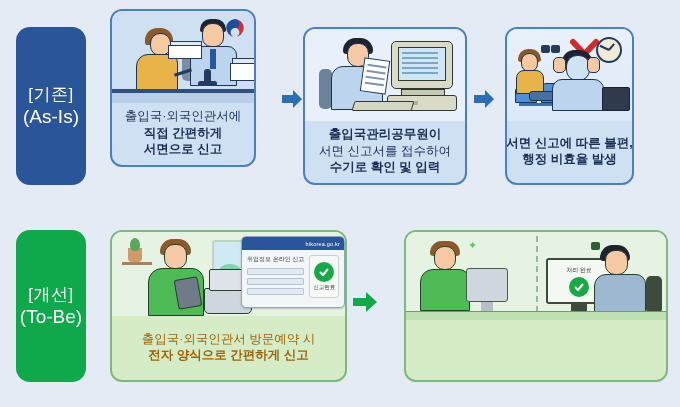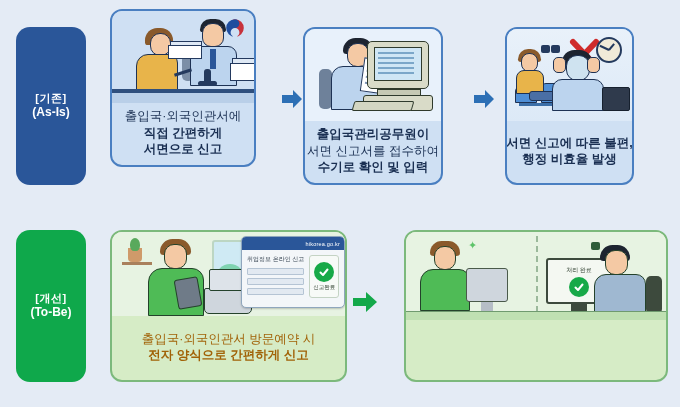--- a/index.html
+++ b/index.html
@@ -10,22 +10,22 @@
     overflow: hidden;
   }
   #stage { position: relative; width: 680px; height: 407px; background: #e4ebf5; }
 
   
   .row-label {
     position: absolute; width: 70px; border-radius: 14px;
     display: flex; flex-direction: column; align-items: center; justify-content: center;
     color: #ffffff; line-height: 1.25;
   }
-  .row-label .lbl-ko { font-size: 11px; font-weight: bold; letter-spacing: .5px; }
-  .row-label .lbl-en { font-size: 12px; font-weight: bold; }
+  .row-label .lbl-ko { font-size: 17px; font-weight: normal; letter-spacing: .5px; }
+  .row-label .lbl-en { font-size: 19px; font-weight: normal; }
   #label-asis  { left: 16px; top: 27px;  height: 158px; background: #2a5699; }
   #label-tobe  { left: 16px; top: 230px; height: 152px; background: #0fa84b; }
 
   
   .panel {
     position: absolute; border-radius: 12px; overflow: hidden;
     display: flex; flex-direction: column;
   }
   .panel.blue  { border: 2px solid #4a7fc1; background: #cfe0f3; }
   .panel.green { border: 2px solid #7cb97c; background: #d6ecc6; }
@@ -34,21 +34,21 @@
     flex: 1 1 auto; display: flex; flex-direction: column;
     align-items: center; justify-content: center; text-align: center;
     padding: 3px 4px 5px; line-height: 1.32;
   }
   .cap .l { font-size: 12.5px; color: #1a2f52; white-space: nowrap; }
   .panel.green .cap .l { color: #a16207; }
   .cap .l.b { font-weight: bold; }
 
   
   #panel-visit   { left: 110px; top: 9px;  width: 146px; height: 158px; }
-  #panel-manual  { left: 303px; top: 27px;  width: 140px; height: 158px; }
+  #panel-manual  { left: 303px; top: 27px;  width: 164px; height: 158px; }
   #panel-problem { left: 505px; top: 27px;  width: 129px; height: 158px; }
   #panel-online  { left: 110px; top: 230px; width: 237px; height: 152px; }
   #panel-linked  { left: 404px; top: 230px; width: 264px; height: 152px; }
 
   #panel-visit   .art { height: 92px; background: #cfe0f3; }
   #panel-manual  .art { height: 92px; background: #e8f1fb; }
   #panel-problem .art { height: 92px; background: #cfe0f3; }
   #panel-online  .art { height: 84px; background: #e7f3e2; }
   #panel-linked  .art { height: 88px; background: #e7f3e2; }
 

